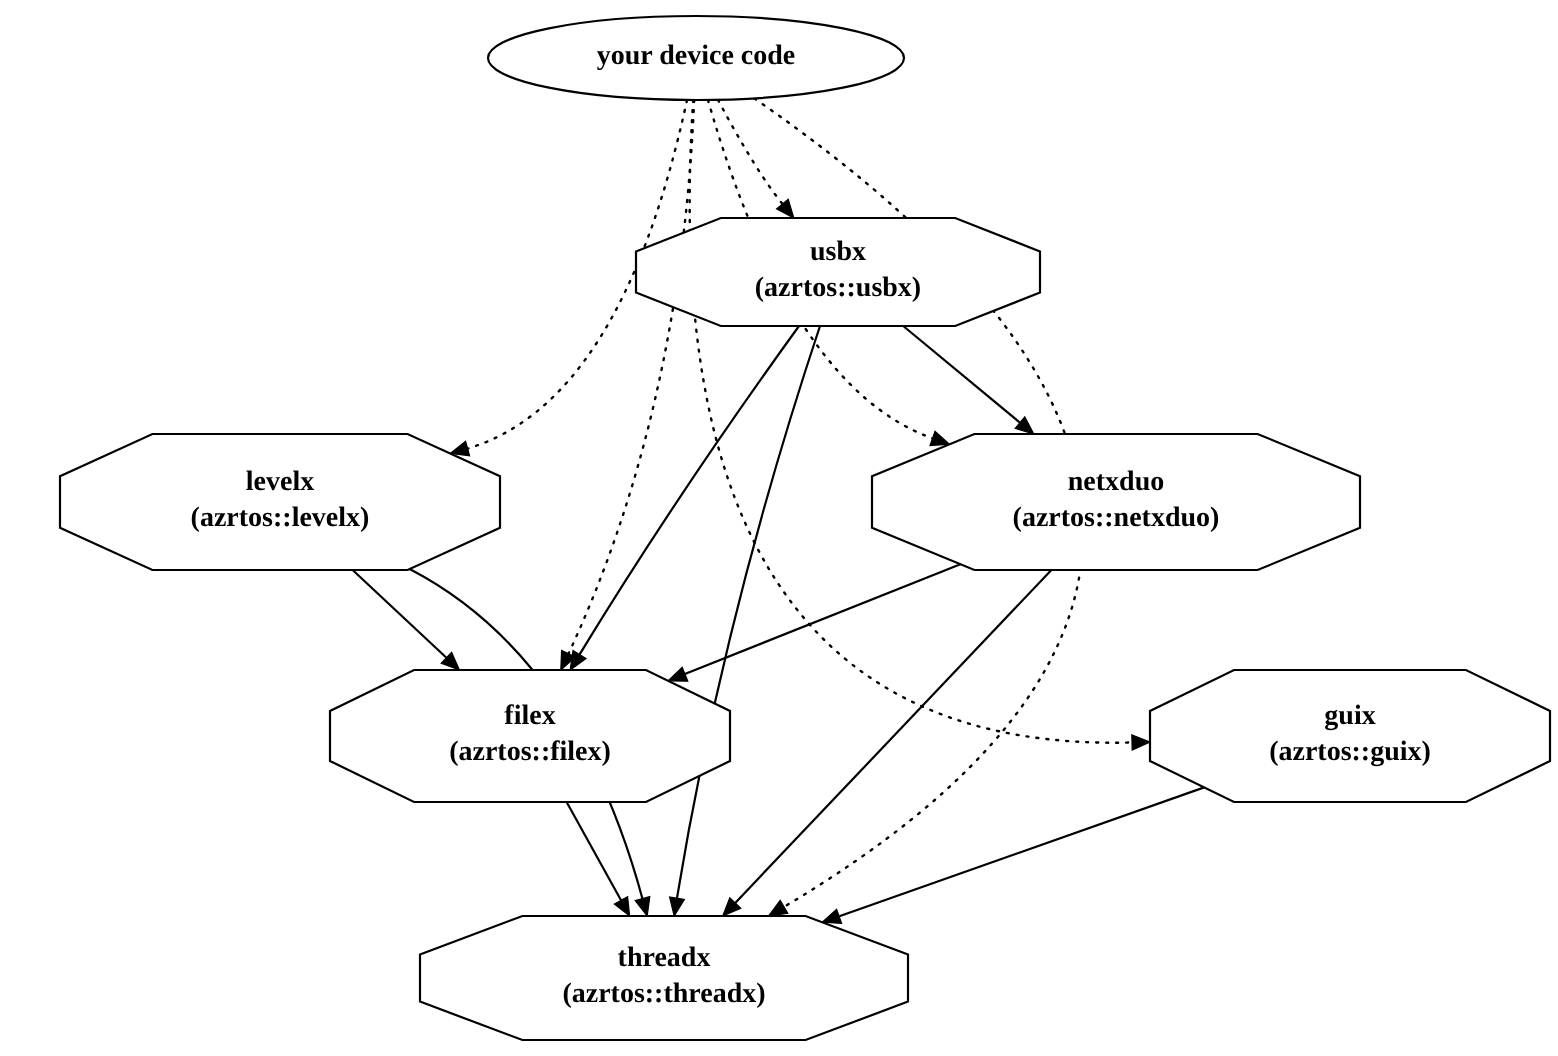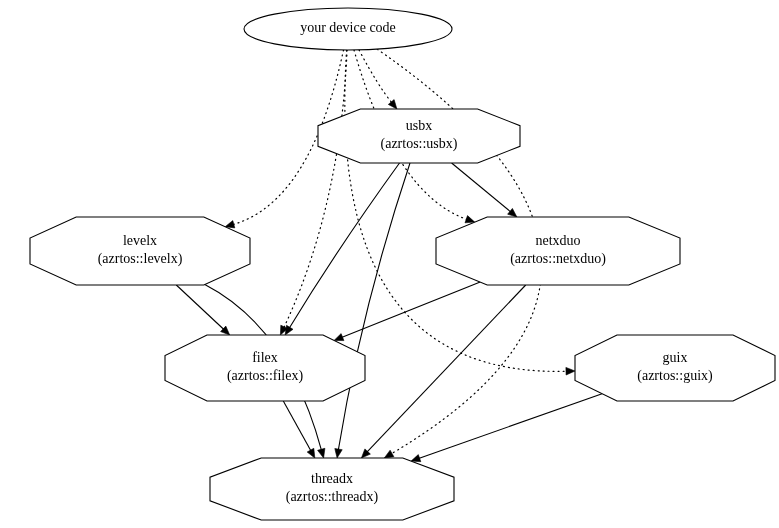--- a/index.html
+++ b/index.html
@@ -7,20 +7,21 @@
     padding: 0;
     background: #ffffff;
   }
   #canvas {
     position: relative;
     width: 779px;
     height: 528px;
     background: #ffffff;
     overflow: hidden;
     font-family: "Liberation Serif", "DejaVu Serif", serif;
+    font-weight: bold;
   }
   svg#graph {
     position: absolute;
     top: 0;
     left: 0;
     width: 779px;
     height: 528px;
   }
   .node-shape {
     fill: #ffffff;

